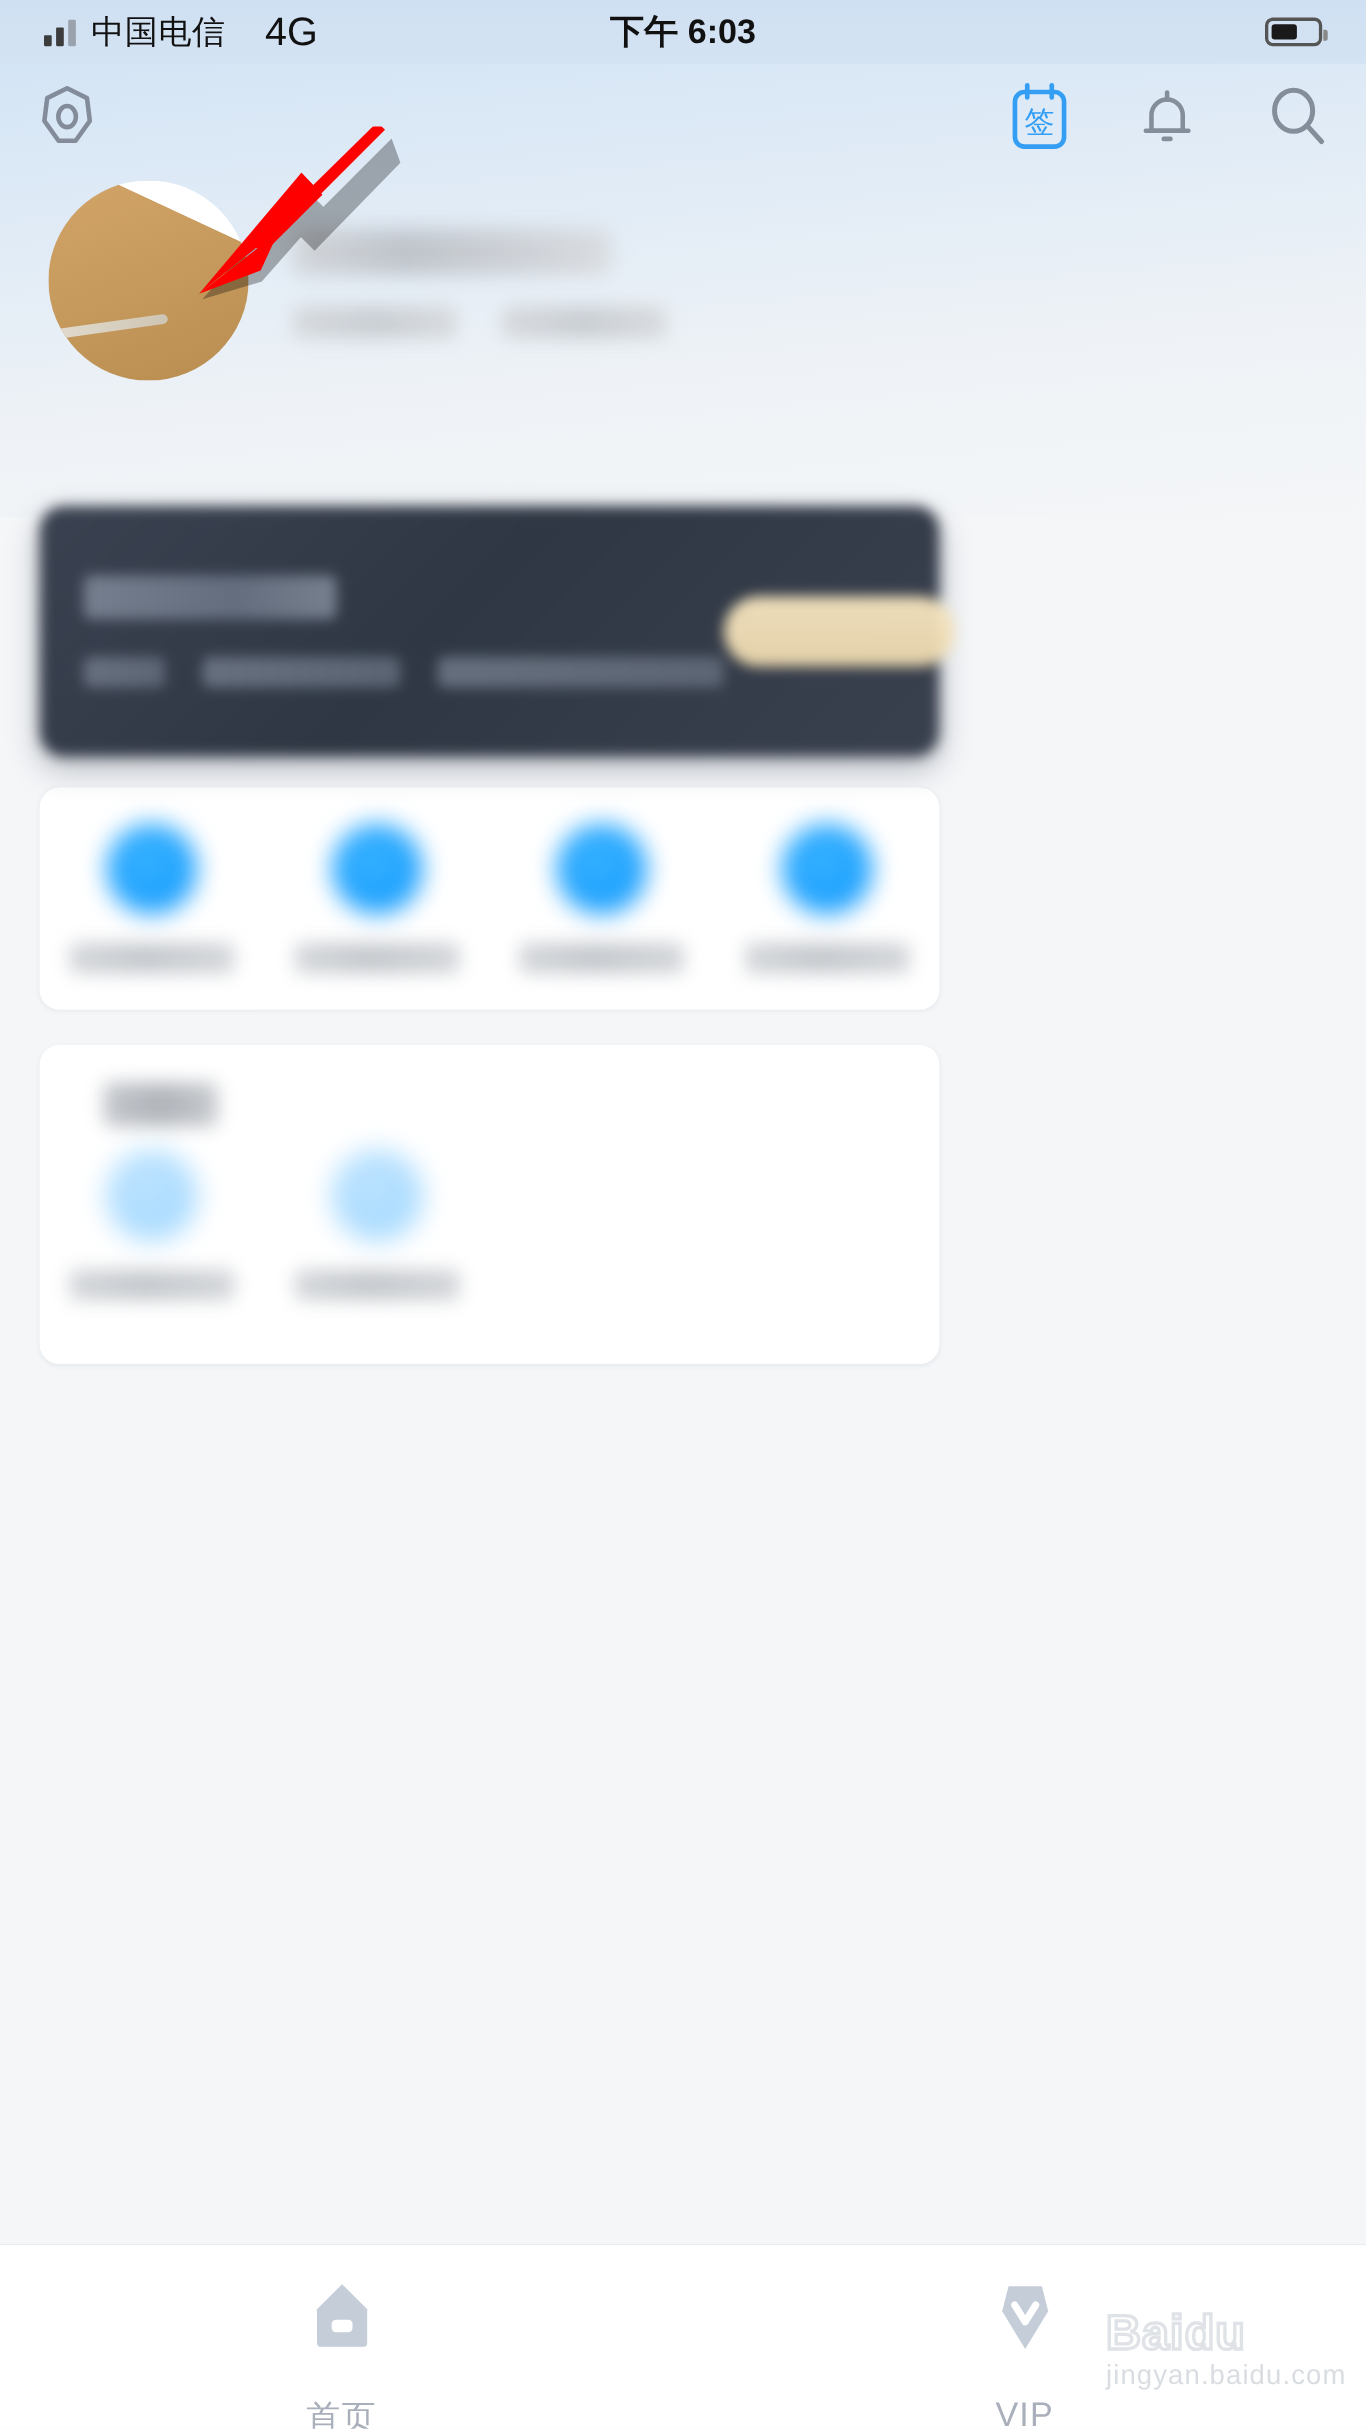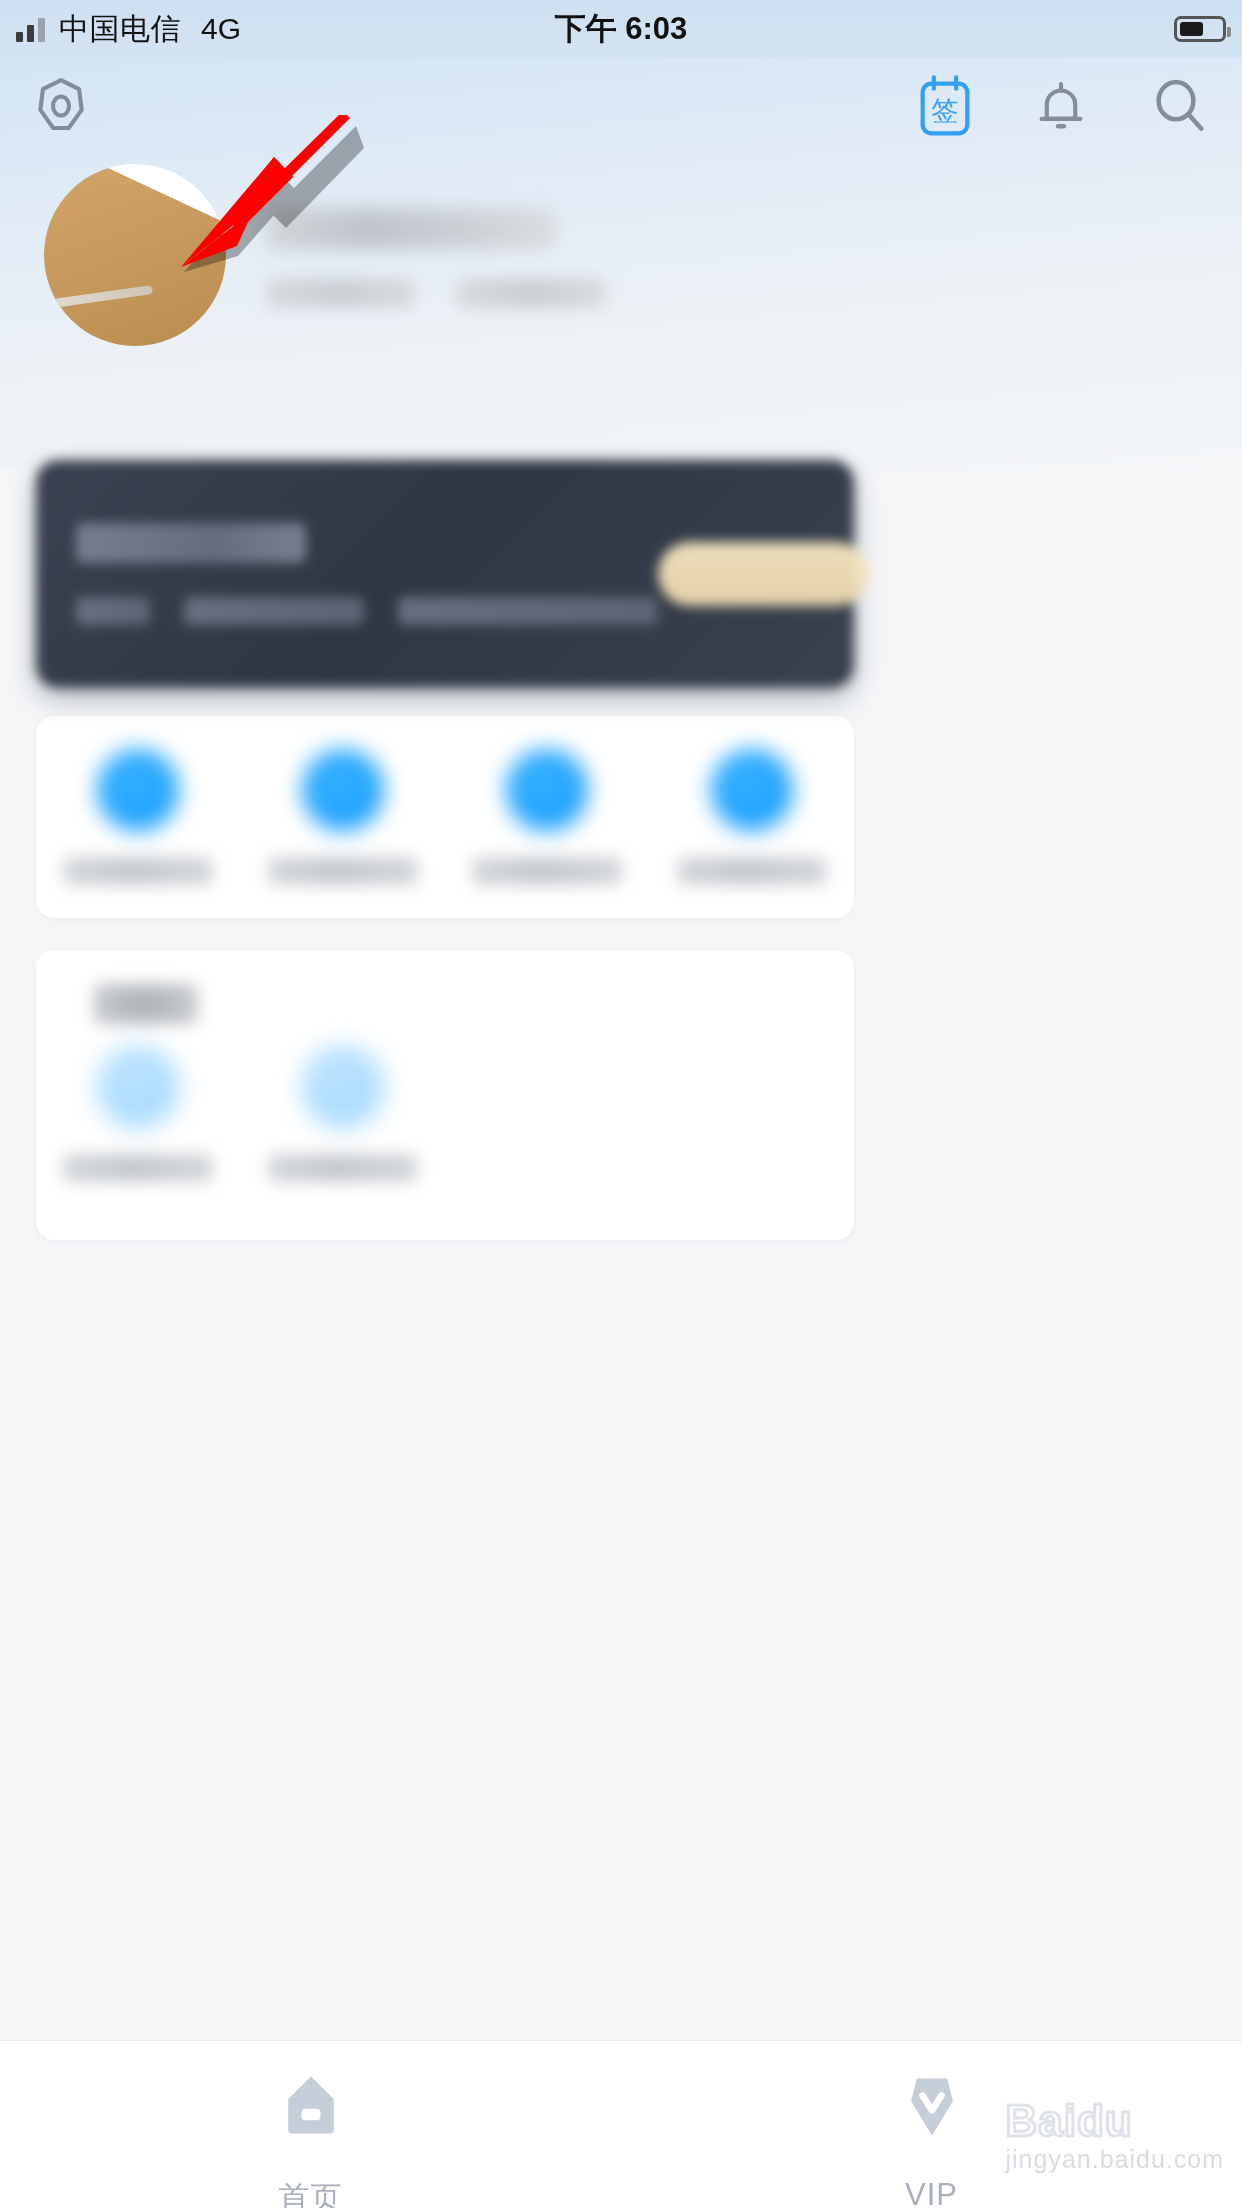--- a/index.html
+++ b/index.html
@@ -7,31 +7,31 @@
   body {
     font-family:"Liberation Sans","DejaVu Sans",sans-serif;
     background:#f4f6f8;
     position:relative;
     overflow:hidden;
   }
 
   
   .statusbar{
     position:absolute; left:0; top:0; width:1242px; height:58px;
-    display:flex; align-items:center; padding:0 16px;
+    display:flex; align-items:center; padding:0 40px;
     background:linear-gradient(180deg,#cfe0f2 0%,#d4e3f3 100%);
   }
   .sb-left{display:flex;align-items:center;gap:14px;}
   .bars{display:flex;align-items:flex-end;gap:4px;height:26px;}
   .bars i{display:block;width:7px;background:#3c3c3c;border-radius:1px;}
   .bars i:nth-child(1){height:10px;}
   .bars i:nth-child(2){height:17px;}
   .bars i:nth-child(3){height:24px;background:#9aa3ad;}
   .carrier{font-size:30px;color:#111;letter-spacing:.5px;}
-  .net{font-size:30px;color:#111;margin-left:6px;}
+  .net{font-size:36px;color:#111;margin-left:22px;}
   .sb-time{
     position:absolute;left:0;right:0;text-align:center;
     font-size:31px;font-weight:700;color:#111;pointer-events:none;
   }
   .sb-right{margin-left:auto;display:flex;align-items:center;}
   .battery{
     width:52px;height:26px;border:3px solid #555;border-radius:7px;
     position:relative;padding:3px;
   }
   .battery::after{

